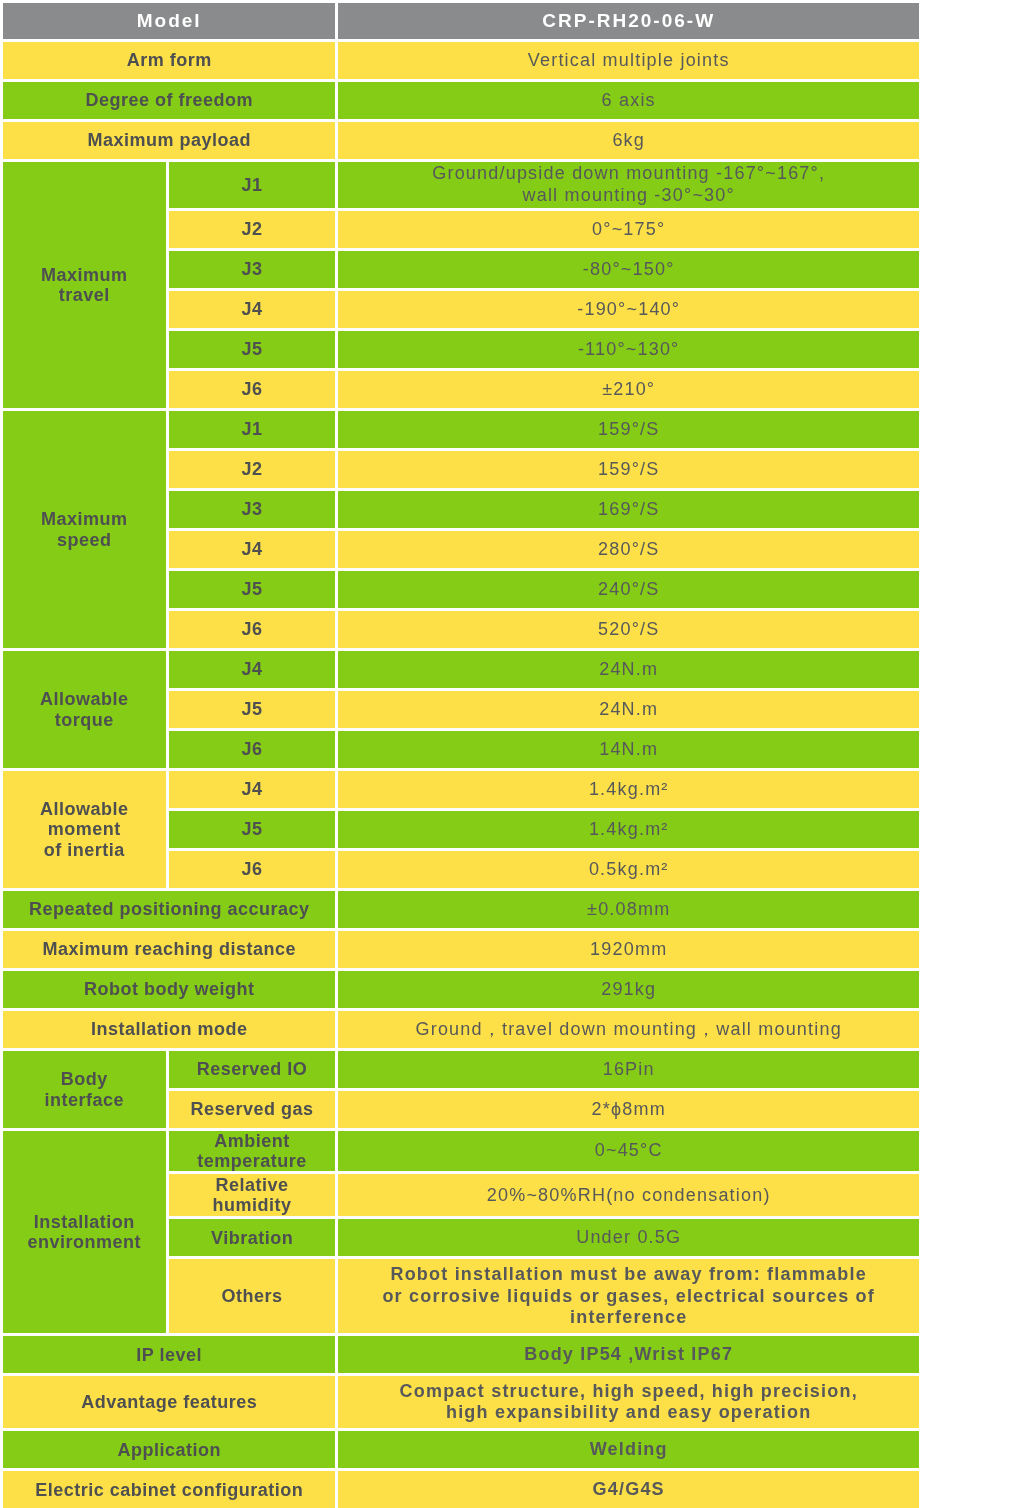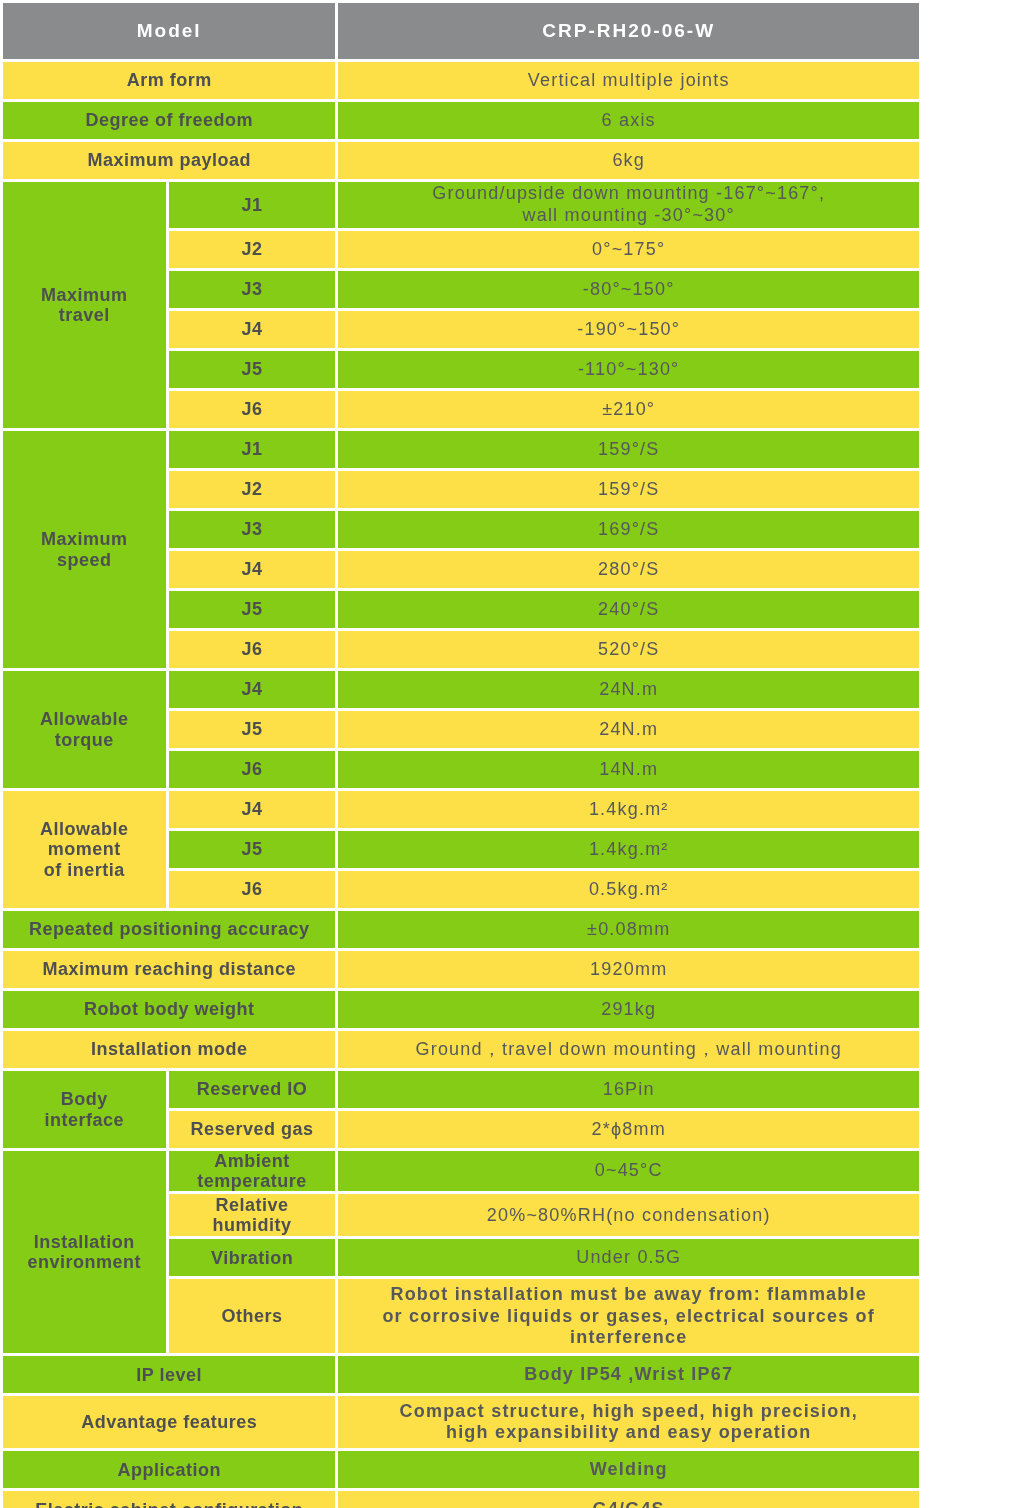--- a/index.html
+++ b/index.html
@@ -6,21 +6,21 @@
   body{width:1034px;font-family:"Liberation Sans","DejaVu Sans",sans-serif;}
   table.spec{
     border-collapse:separate;
     border-spacing:3px;
     table-layout:fixed;
     width:922px;
     margin:0;
   }
   td{padding:0 4px;text-align:center;vertical-align:middle;overflow:hidden;}
   tr{height:37px;}
-  tr.hdr{height:56px;}
+  tr.hdr{height:36px;}
   tr.hdr td{
     background:#8a8b8c;color:#ffffff;font-weight:700;
     font-size:19px;letter-spacing:2px;
   }
   td.lbl,td.sub{font-weight:700;color:#4e4f51;font-size:18px;letter-spacing:0.5px;line-height:1.12;}
   td.val,td.val span{color:#57585a;font-size:18px;letter-spacing:1.2px;line-height:1.2;}
   tr.rg>td{background:#84cc16;}
   tr.rw>td{background:#fde047;}
   td.grpd{background:#c4c5c6;}
   td.grpl{background:#f0f0f1;}
@@ -73,21 +73,21 @@
   <tr class="rw">
     <td class="sub">J2</td>
     <td class="val">0°~175°</td>
   </tr>
   <tr class="rg">
     <td class="sub">J3</td>
     <td class="val">-80°~150°</td>
   </tr>
   <tr class="rw">
     <td class="sub">J4</td>
-    <td class="val">-190°~150°</td>
+    <td class="val">-190°~140°</td>
   </tr>
   <tr class="rg">
     <td class="sub">J5</td>
     <td class="val">-110°~130°</td>
   </tr>
   <tr class="rw">
     <td class="sub">J6</td>
     <td class="val">±210°</td>
   </tr>
 

